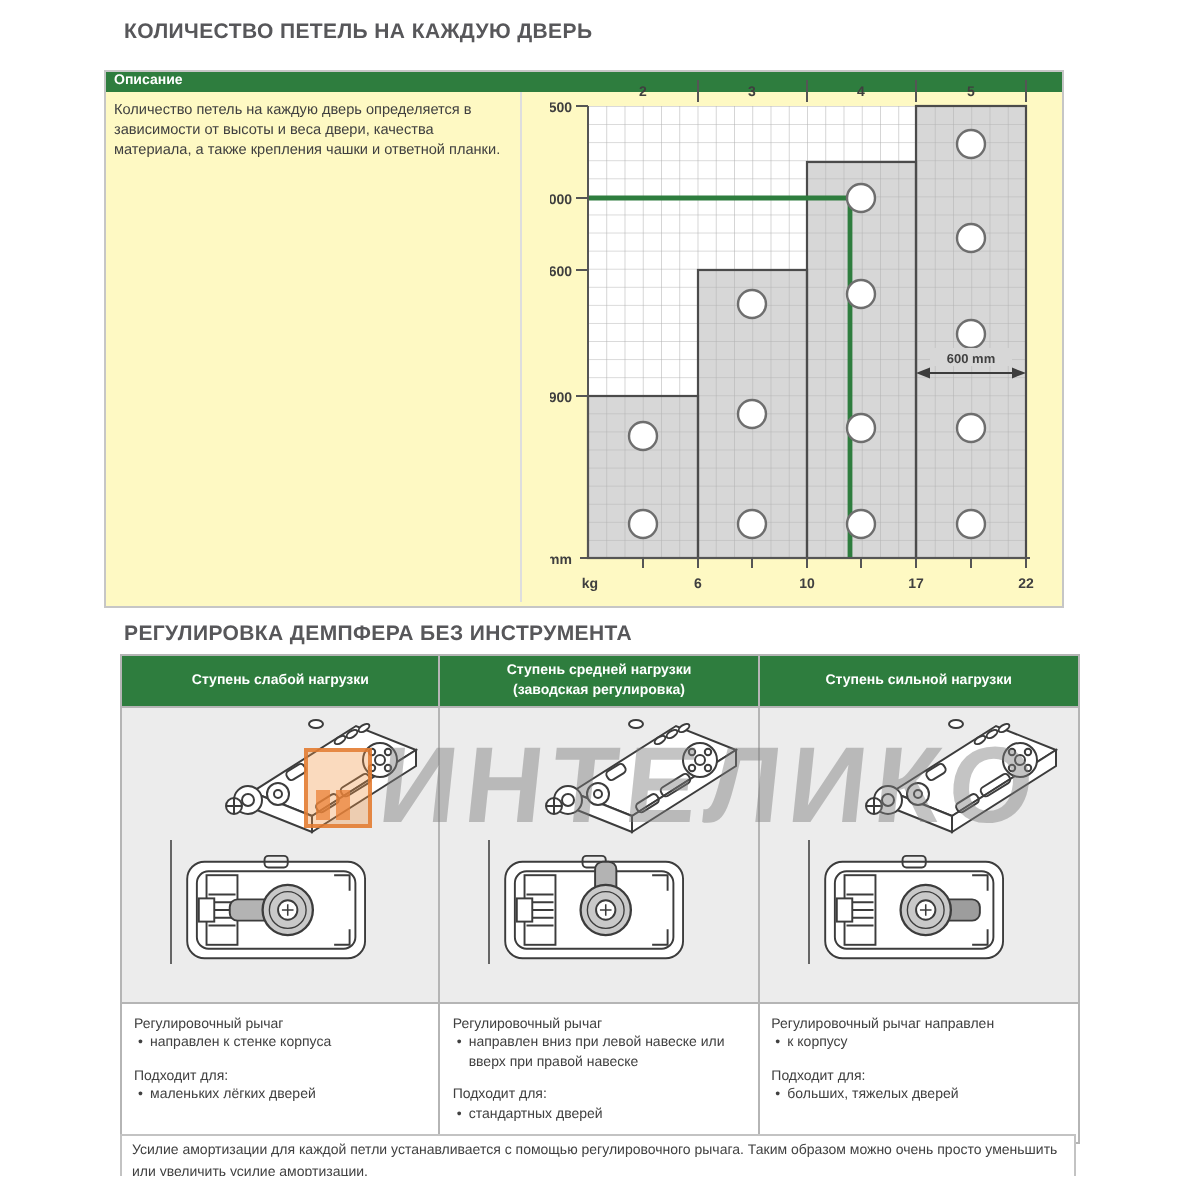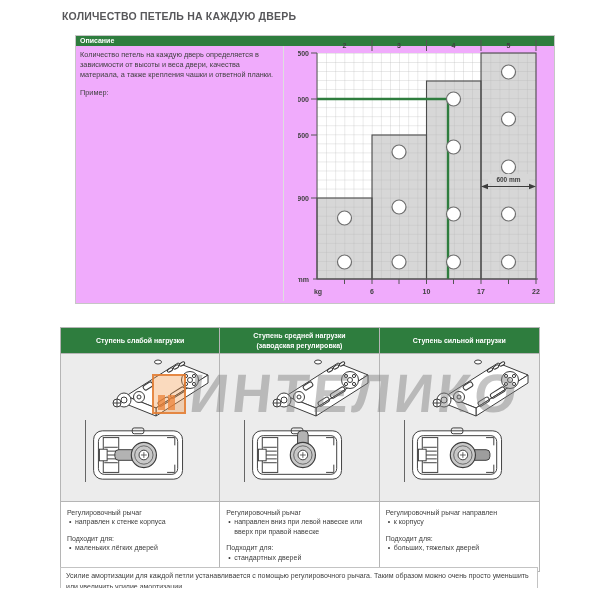--- a/index.html
+++ b/index.html
@@ -3,21 +3,21 @@
 <meta charset="utf-8">
 <style>
   html,body{margin:0;padding:0;background:#fff;}
   body{font-family:"Liberation Sans",sans-serif;color:#3f3f3f;}
   #page{position:relative;width:600px;height:588px;background:#fff;overflow:hidden;}
   .sec-title{position:absolute;left:62px;font-size:10.5px;font-weight:bold;color:#57575a;letter-spacing:.2px;}
   #title1{top:10px;}
   #title2{top:311px;}
 
   
-  #box1{position:absolute;left:75px;top:35px;width:478px;height:267px;border:1px solid #c6c6c6;background:#f0abfc;}
+  #box1{position:absolute;left:52px;top:35px;width:478px;height:267px;border:1px solid #c6c6c6;background:#fef9c3;}
   .greenbar{height:10px;background:#2e7d3e;color:#fff;font-size:7px;font-weight:bold;line-height:10px;padding-left:4px;box-sizing:border-box;}
   #desc{position:absolute;left:4px;top:14px;width:200px;font-size:7.3px;line-height:1.34;color:#404040;}
   #desc p{margin:0 0 9px 0;}
   #desc .plabel{margin:0;}
   #divider1{position:absolute;left:207px;top:10px;bottom:2px;width:0;border-left:1px solid #dedede;}
   #chart{position:absolute;left:222px;top:0;}
   #chart text{font-size:7px;font-weight:600;fill:#3f3f3f;font-family:"Liberation Sans",sans-serif;}
   #chart .ann{font-size:6.5px;font-weight:600;}
 
   
@@ -108,21 +108,20 @@
 </svg>
 
 <div id="page">
 
   <div id="title1" class="sec-title">КОЛИЧЕСТВО ПЕТЕЛЬ НА КАЖДУЮ ДВЕРЬ</div>
 
   <div id="box1">
     <div class="greenbar">Описание</div>
     <div id="desc">
       <p>Количество петель на каждую дверь определяется в зависимости от высоты и веса двери, качества материала, а также крепления чашки и ответной планки.</p>
-      <p class="plabel">Пример:</p>
     </div>
     <div id="divider1"></div>
 
     <svg id="chart" width="254" height="262" viewBox="0 0 254 262">
       <defs>
         <pattern id="grid" width="9.125" height="9.04" patternUnits="userSpaceOnUse" x="19" y="17">
           <path d="M9.125,0 H0 V9.04" fill="none" stroke="#b3b3b3" stroke-width="0.55"></path>
         </pattern>
       </defs>
       <g>
@@ -199,20 +198,21 @@
           <text x="20" y="258" text-anchor="middle">kg</text>
           <text x="74" y="258" text-anchor="middle">6</text>
           <text x="128.5" y="258" text-anchor="middle">10</text>
           <text x="183" y="258" text-anchor="middle">17</text>
           <text x="238" y="258" text-anchor="middle">22</text>
         </g>
       </g>
     </svg>
   </div>
 
+  <div id="title2" class="sec-title">РЕГУЛИРОВКА ДЕМПФЕРА БЕЗ ИНСТРУМЕНТА</div>
 
   <div id="tbl">
 
     <div class="col">
       <div class="hdr">Ступень слабой нагрузки</div>
       <div class="img-cell">
         <svg class="hinge" width="104" height="70">
             <use href="#hinge-top"></use>
           </svg>
         <div class="leader"></div>

